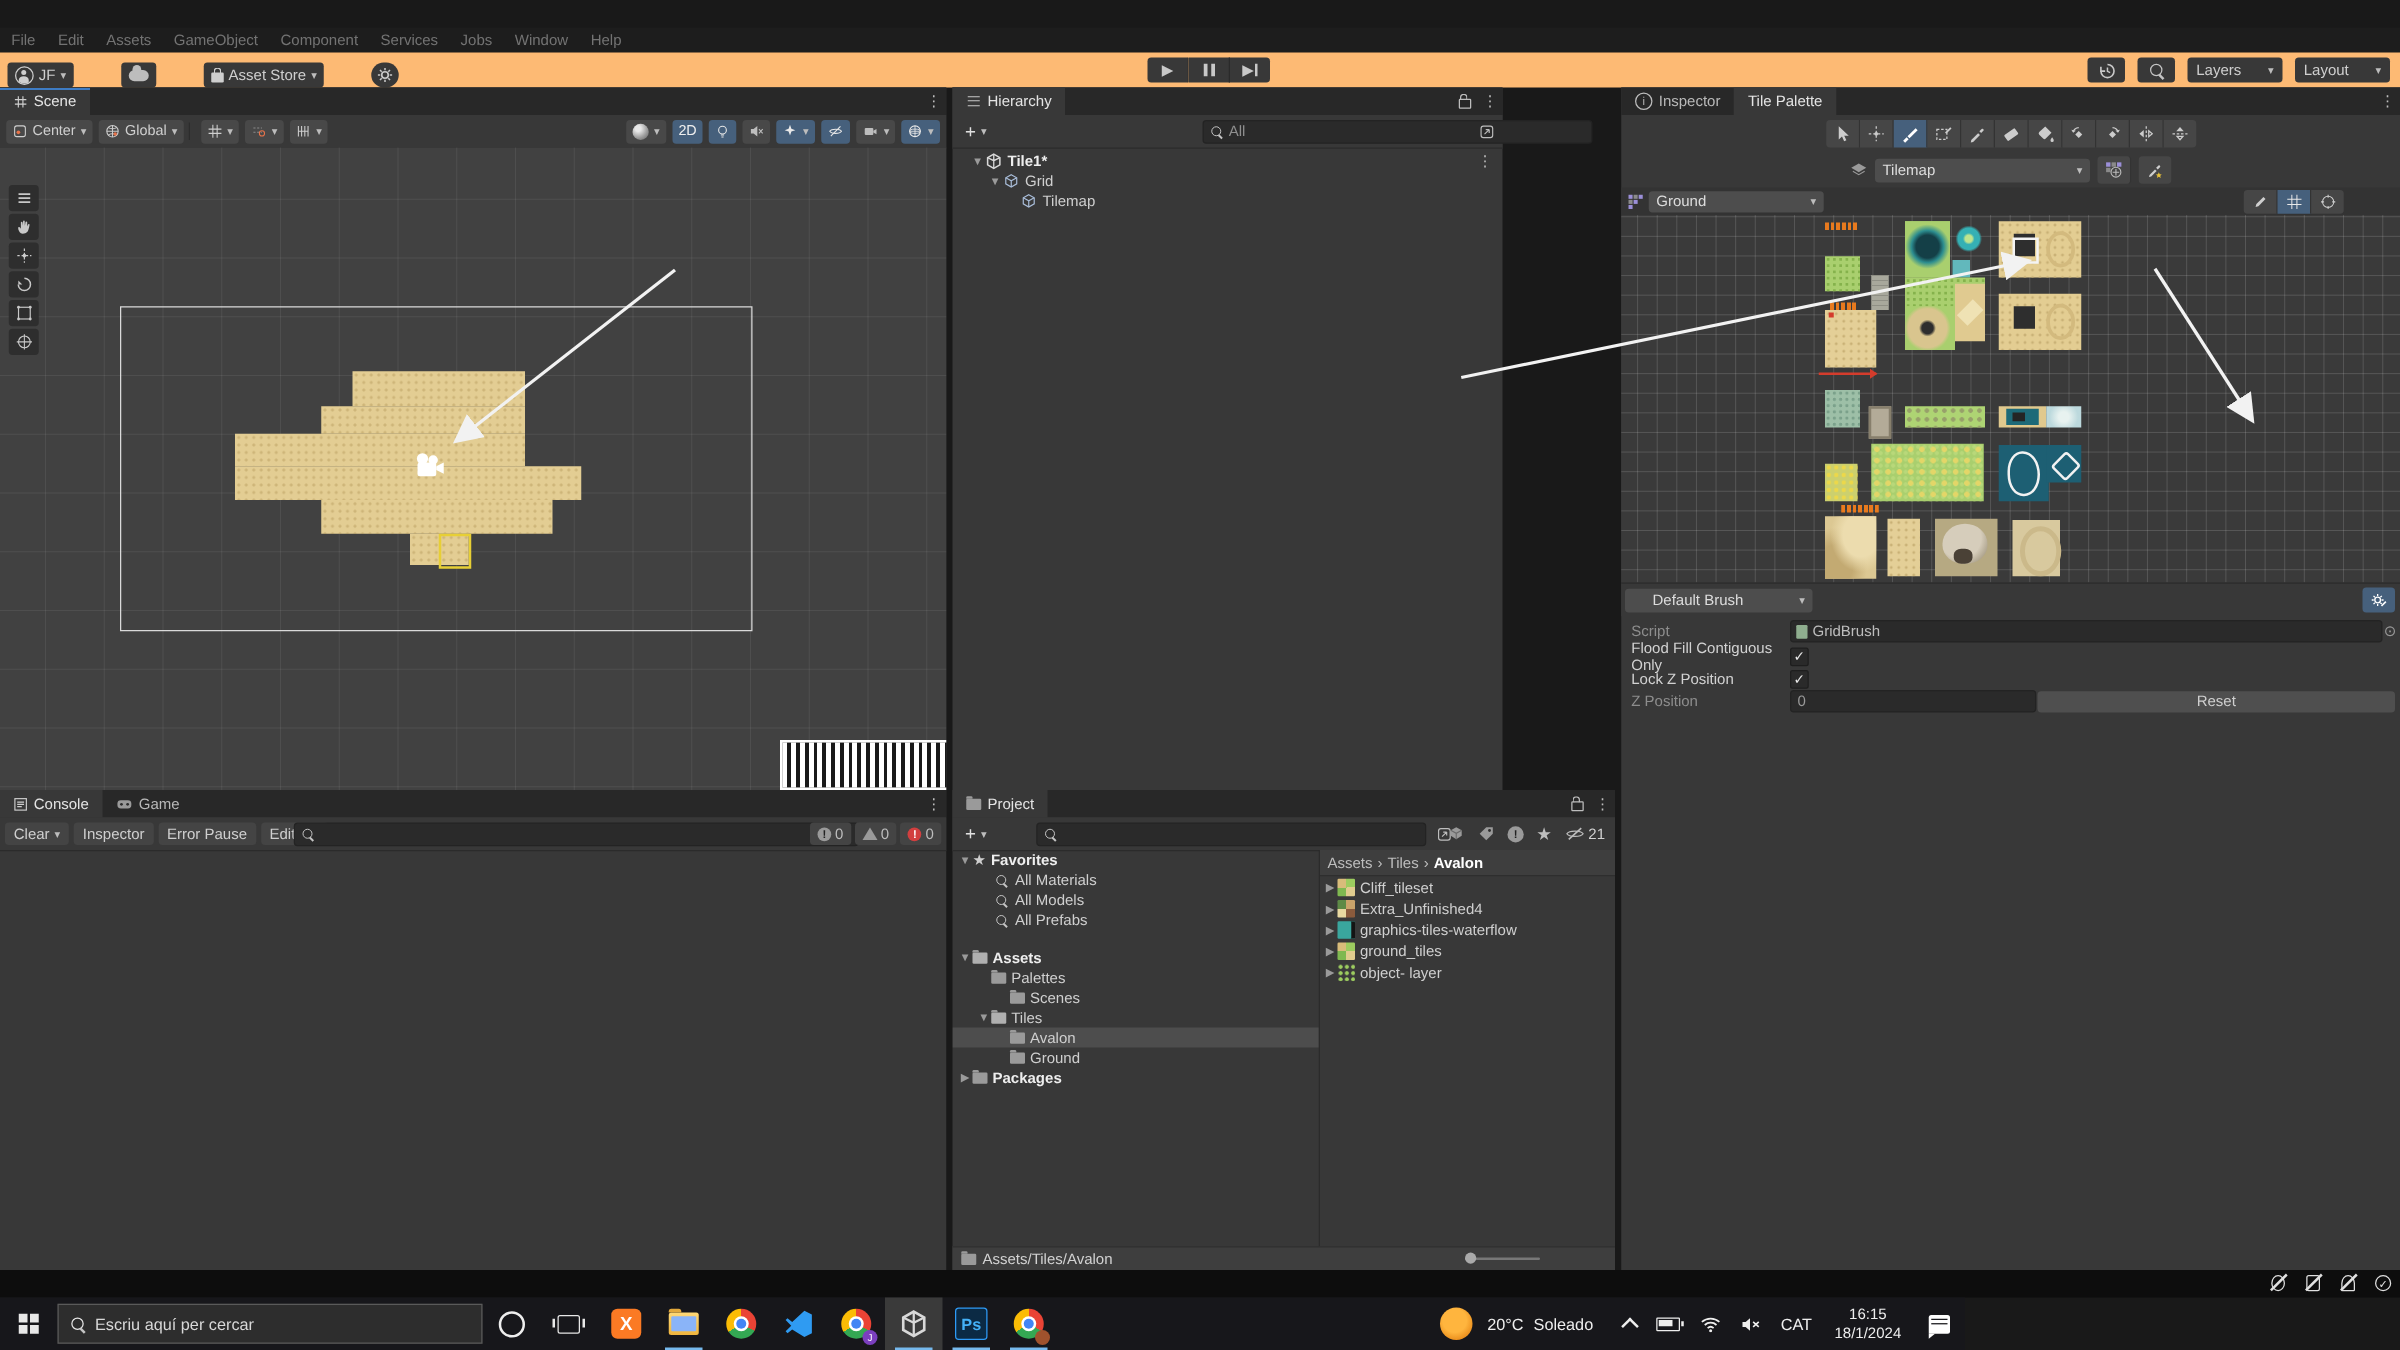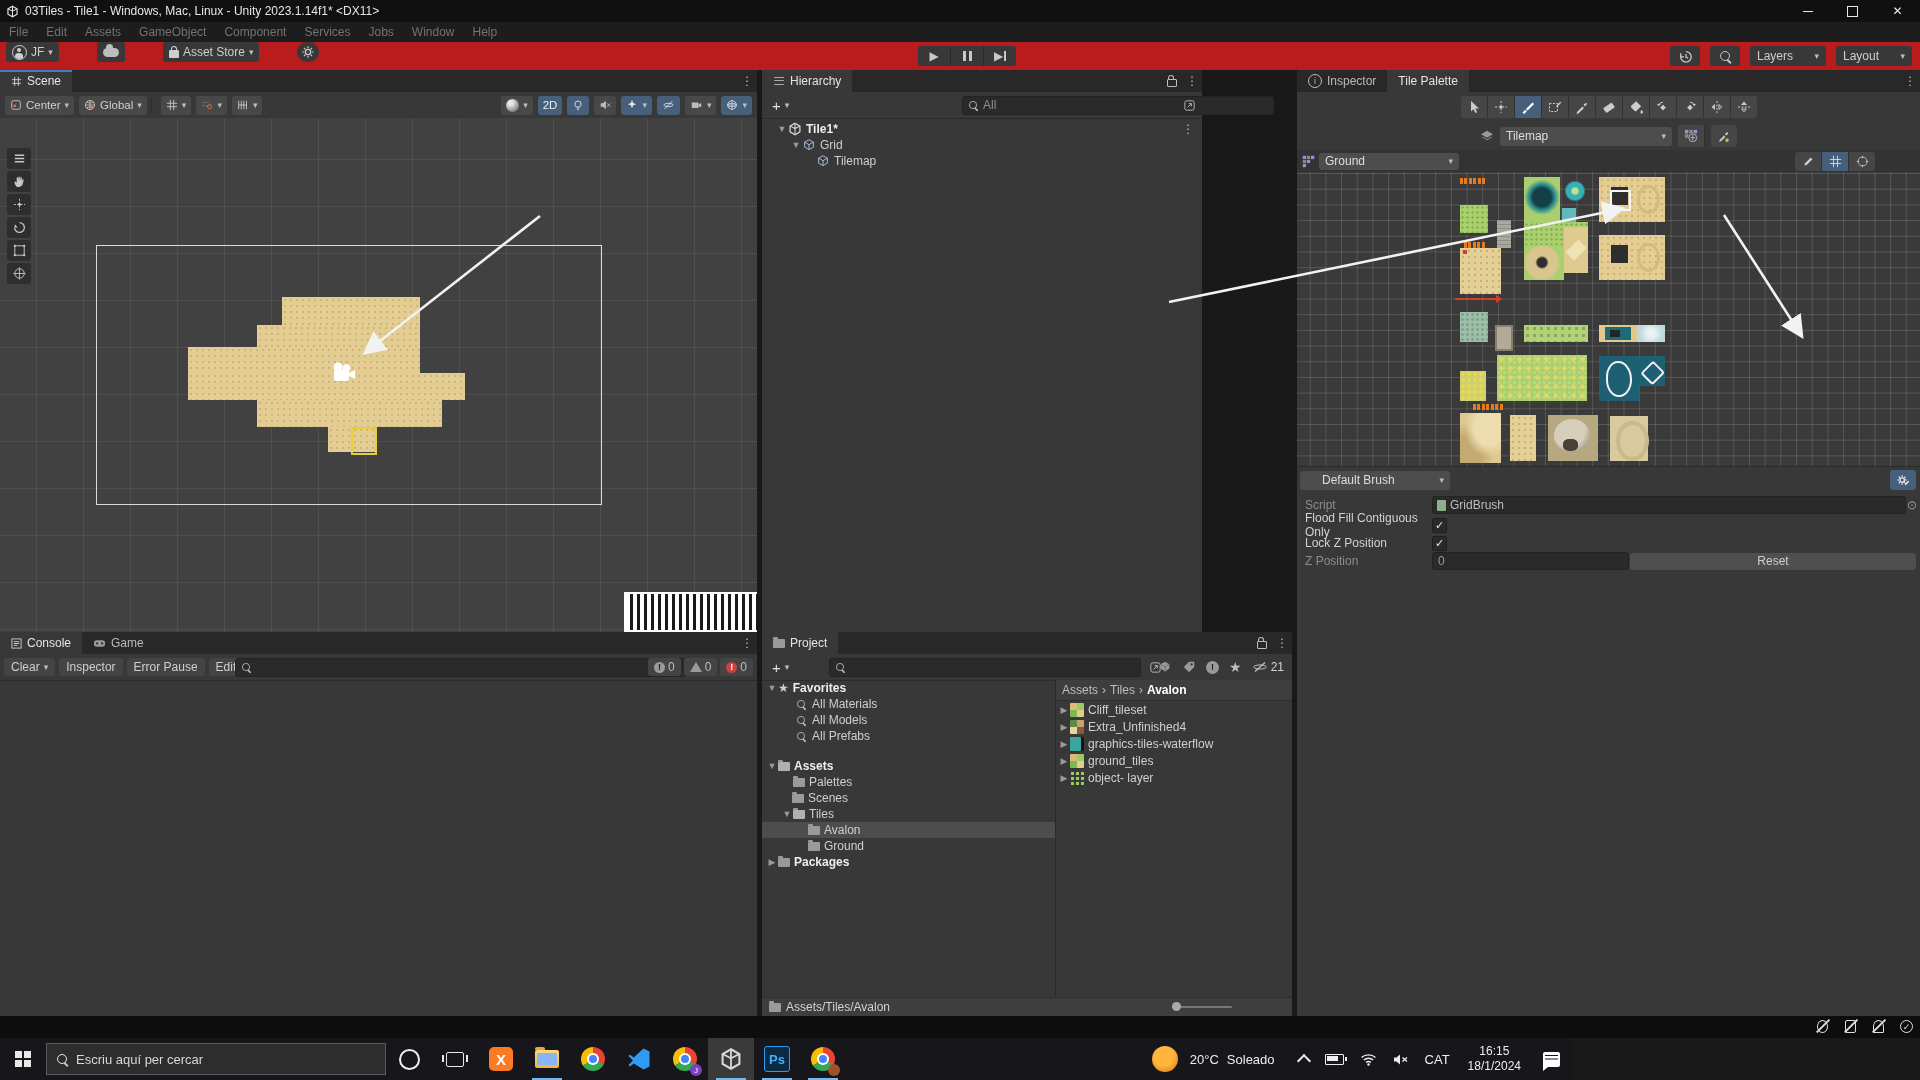--- a/index.html
+++ b/index.html
@@ -11,21 +11,21 @@
   #titlebar .ulogo{width:13px;height:13px;margin:0 6px 0 6px;}
   #titlebar .wtitle{font-size:12px;}
   #wincontrols{position:absolute;right:0;top:0;height:22px;display:flex;}
   .winbtn{width:45px;height:22px;display:flex;align-items:center;justify-content:center;color:#e8e8e8;font-size:12px;}
   .winbtn .bar{width:10px;height:1px;background:#e8e8e8;}
   .winbtn .box{width:9px;height:9px;border:1px solid #e8e8e8;}
   
   #menubar{left:0;top:22px;width:1920px;height:20px;background:#1d1d1d;display:flex;align-items:center;color:#737373;}
   .menu-item{padding:0 9px;height:20px;display:flex;align-items:center;}
   
-  #maintoolbar{left:0;top:42px;width:1920px;height:28px;background:#b91c1c;display:flex;align-items:flex-start;gap:32px;}
+  #maintoolbar{left:0;top:42px;width:1920px;height:28px;background:#fdba74;display:flex;align-items:flex-end;gap:32px;}
   .tbtn{background:#383838;border-radius:3px;height:20px;display:flex;align-items:center;gap:4px;padding:0 6px;color:#cfcfcf;margin-left:6px;}
   .tbtn.round{border-radius:10px;width:22px;padding:0;justify-content:center;}
   .caret{font-size:9px;color:#bdbdbd;}
   .avatar{width:13px;height:13px;border-radius:50%;border:1.5px solid #cfcfcf;position:relative;overflow:hidden;}
   .avatar::before{content:"";position:absolute;left:3.5px;top:2px;width:4px;height:4px;border-radius:50%;background:#cfcfcf;}
   .avatar::after{content:"";position:absolute;left:1.5px;top:7.5px;width:8px;height:6px;border-radius:50% 50% 0 0;background:#cfcfcf;}
   .cloud{width:16px;height:9px;background:#bdbdbd;border-radius:6px;position:relative;}
   .cloud::before{content:"";position:absolute;left:3px;top:-4px;width:7px;height:7px;border-radius:50%;background:#bdbdbd;}
   .bagicon{width:10px;height:8px;background:#cfcfcf;border-radius:1px;position:relative;margin-top:3px;}
   .bagicon::before{content:"";position:absolute;left:2px;top:-4px;width:4px;height:4px;border:1.5px solid #cfcfcf;border-bottom:none;border-radius:4px 4px 0 0;}
@@ -196,36 +196,20 @@
   .notif::before{content:"";position:absolute;left:2px;top:3px;width:13px;height:1.8px;background:#17171b;box-shadow:0 3.5px 0 #17171b;}
   .notif::after{content:"";position:absolute;left:0;bottom:-4px;border-left:5px solid #fff;border-bottom:4px solid rgba(0,0,0,0);}
   #overlay{position:absolute;left:0;top:0;width:1920px;height:1080px;pointer-events:none;}
   svg{display:block;}
 </style>
 </head>
 <body>
 
 <div id="stage">
 
-  <header id="titlebar" class="abs">
-    <svg class="ulogo" viewBox="0 0 16 16">
-        <path d="M8 1.5l5.6 3.2v6.6L8 14.5 2.4 11.3V4.7z" fill="none" stroke="#e8e8e8" stroke-width="1.4"></path>
-        <path d="M8 1.5v6M2.4 4.7L8 7.5l5.6-2.8M8 14.5v-7" stroke="#e8e8e8" stroke-width="1.2" fill="none"></path>
-      </svg>
-    <span class="wtitle">03Tiles - Tile1 - Windows, Mac, Linux - Unity 2023.1.14f1* &lt;DX11&gt;</span>
-    <div id="wincontrols">
-      <div class="winbtn">
-          <span class="bar"></span>
-        </div>
-      <div class="winbtn">
-          <span class="box"></span>
-        </div>
-      <div class="winbtn">✕</div>
-    </div>
-  </header>
 
   <nav id="menubar" class="abs">
       <span class="menu-item">File</span>
       <span class="menu-item">Edit</span>
       <span class="menu-item">Assets</span>
       <span class="menu-item">GameObject</span>
       <span class="menu-item">Component</span>
       <span class="menu-item">Services</span>
       <span class="menu-item">Jobs</span>
       <span class="menu-item">Window</span>
@@ -863,21 +847,21 @@
         <div class="trow" style="padding-left: 4px;">
           <span class="exp">▼</span>
           <span class="foldericon open"></span>
           <span class="lbl bold">Assets</span>
         </div>
         <div class="trow" style="padding-left: 19px;">
           <span class="exp"></span>
           <span class="foldericon"></span>
           <span class="lbl">Palettes</span>
         </div>
-        <div class="trow" style="padding-left: 18px;">
+        <div class="trow" style="padding-left: 34px;">
           <span class="exp"></span>
           <span class="foldericon"></span>
           <span class="lbl">Scenes</span>
         </div>
         <div class="trow" style="padding-left: 19px;">
           <span class="exp">▼</span>
           <span class="foldericon open"></span>
           <span class="lbl">Tiles</span>
         </div>
         <div class="trow selected" style="padding-left: 34px;">

